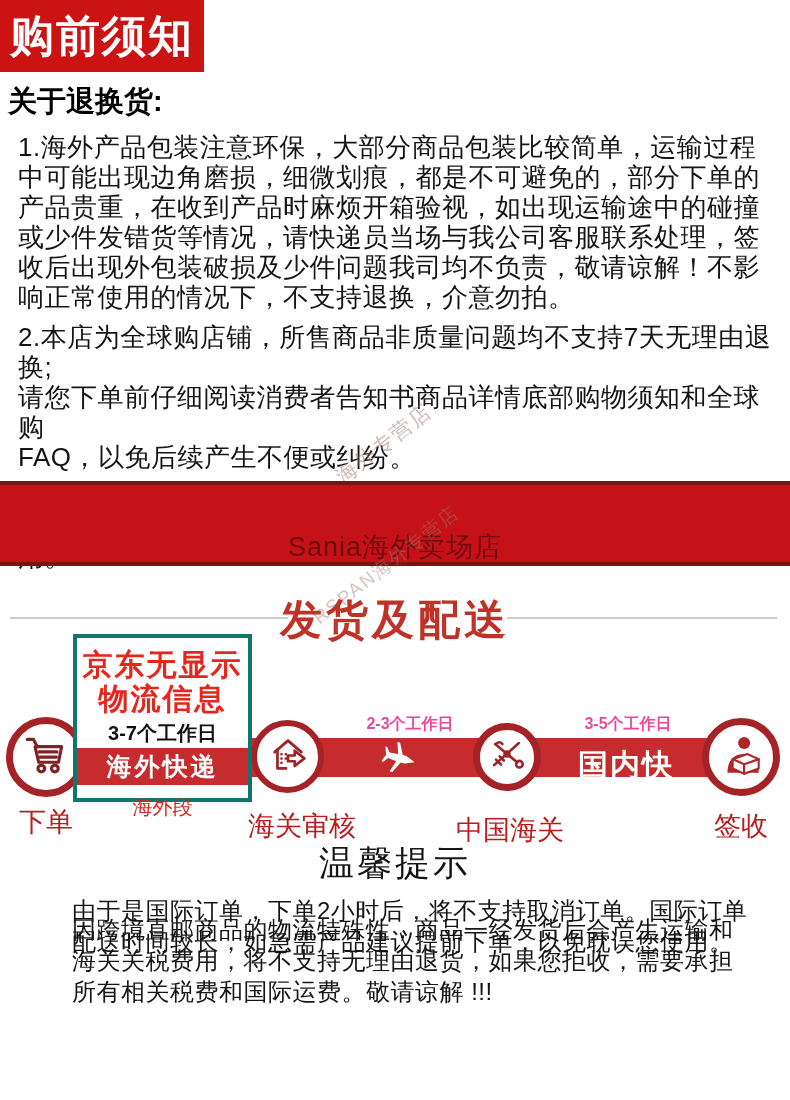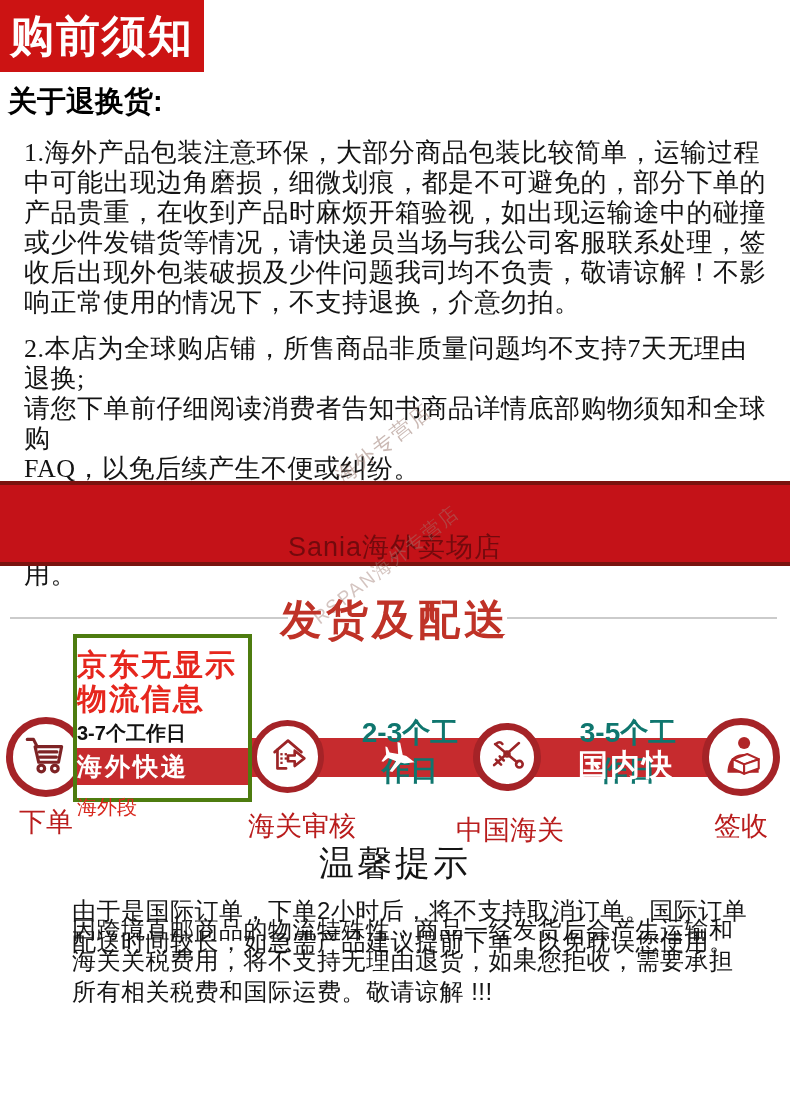--- a/index.html
+++ b/index.html
@@ -16,21 +16,21 @@
   .badge {
     left:0; top:6; width:204px; height:72px; background:#cc1313;
     color:#fff; font-weight:bold; font-size:44px; line-height:72px;
     text-align:center; letter-spacing:2px;
   }
   .returns-heading { left:8px; top:82px; font-size:29px; font-weight:bold; color:#000; }
   .policy {
     left:8px; top:122px; width:778px; font-size:26px; line-height:30px;
     color:#141414; letter-spacing:0.5px;
   }
-  .policy p { margin:16px;font-family:Liberation Serif, serif; }
+  .policy p { margin:10px; }
 
   
   .wm-diag { color:rgba(150,115,105,0.5); font-size:21px; transform:rotate(-38deg); transform-origin:left top; letter-spacing:2px; }
   .wm-banner { left:0; right:0; top:529px; text-align:center; font-size:27px; color:rgba(92,8,10,0.78); letter-spacing:1px; }
 
   
   .red-banner {
     left:0; top:481px; width:790px; height:85px; background:#c41218;
     border-top:4px solid #7a130f; border-bottom:4px solid #7a130f;
   }
@@ -45,28 +45,28 @@
   .flow-bar { left:46px; top:738px; width:690px; height:39px; background:#c62b2e; z-index:1; }
   .circle {
     background:#fff; border-radius:50%; z-index:5;
     display:flex; align-items:center; justify-content:center;
   }
   .c1 { left:6px;  top:717px; width:80px; height:80px; border:7px solid #a52327; }
   .c2 { left:251px; top:720px; width:73px; height:73px; border:6px solid #a52327; }
   .c3 { left:473px; top:723px; width:68px; height:68px; border:7px solid #a52327; }
   .c4 { left:702px; top:718px; width:78px; height:78px; border:7px solid #a52327; }
   .step-label { font-size:27px; color:#b91c1c; text-align:center; z-index:2; }
-  .duration { font-size:28px; font-weight:bold; color:#0f766e; text-align:center; z-index:2; }
+  .duration { font-size:16px; font-weight:bold; color:#ec4899; text-align:center; z-index:2; }
   .bar-text { color:#fff; font-weight:bold; font-size:30px; letter-spacing:2px; text-align:left; z-index:2; }
   .plane { left:378px; top:740px; z-index:2; }
 
   
   .jd-box {
     left:73px; top:634px; width:179px; height:168px; background:#fff;
-    border:4px solid #4d7c0f; z-index:6; text-align:left;
+    border:4px solid #0f766e; z-index:6; text-align:center;
   }
   .jd-line { font-size:30px; font-weight:bold; color:#e6261d; letter-spacing:2px; height:30px; line-height:30px; }
   .jd-l1 { margin-top:12px; }
   .jd-l2 { margin-top:4px; }
   .jd-duration { margin-top:8px; font-size:20px; font-weight:bold; color:#111; height:22px; line-height:22px; }
   .jd-strip { margin-top:4px; width:100%; height:37px; background:#c62b2e; color:#fff; font-weight:bold; font-size:25px; line-height:37px; letter-spacing:3px; }
   .jd-segment { margin-top:9px; font-size:20px; color:#d8281e; height:26px; line-height:26px; }
 
   
   .tips-title { left:0; right:0; top:840px; text-align:center; font-size:35px; font-weight:400; color:#151515; letter-spacing:3px; }

